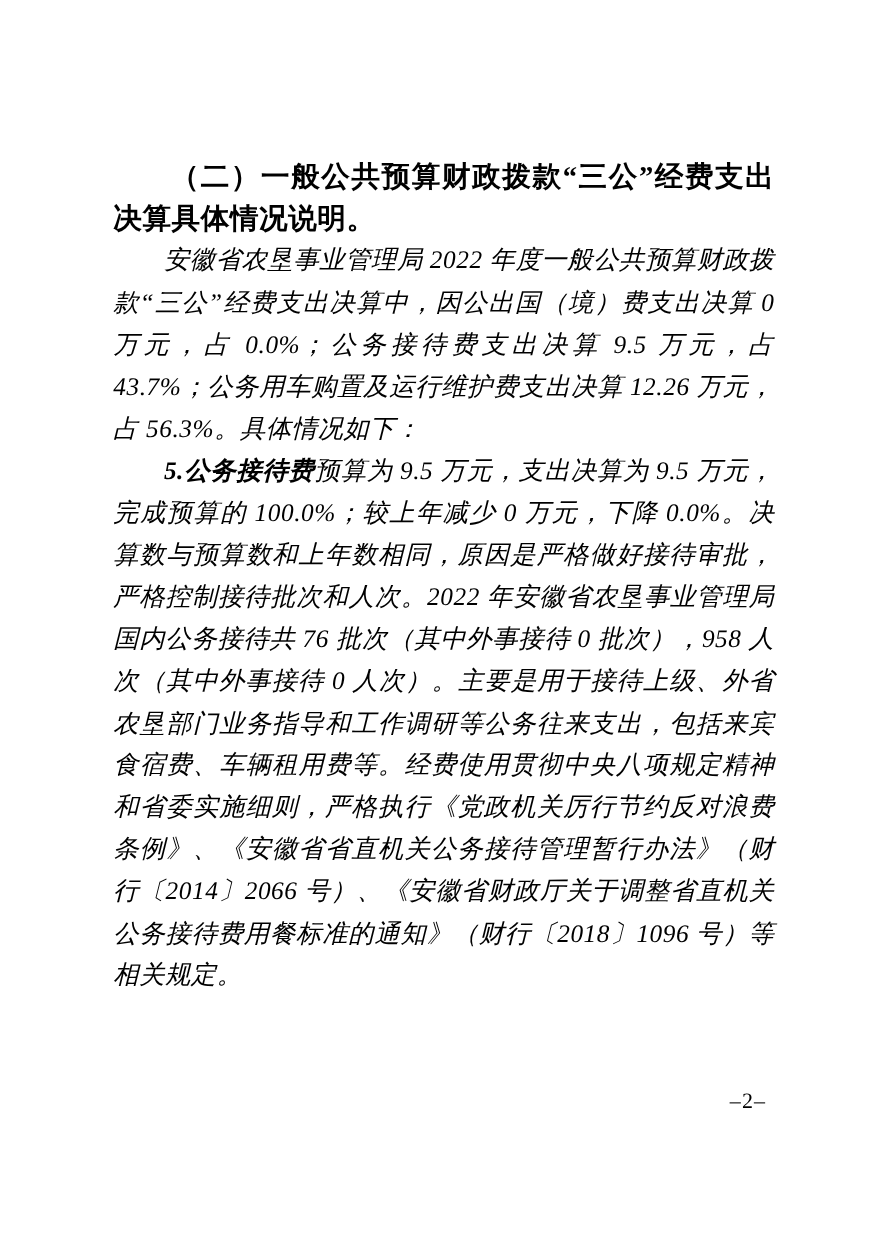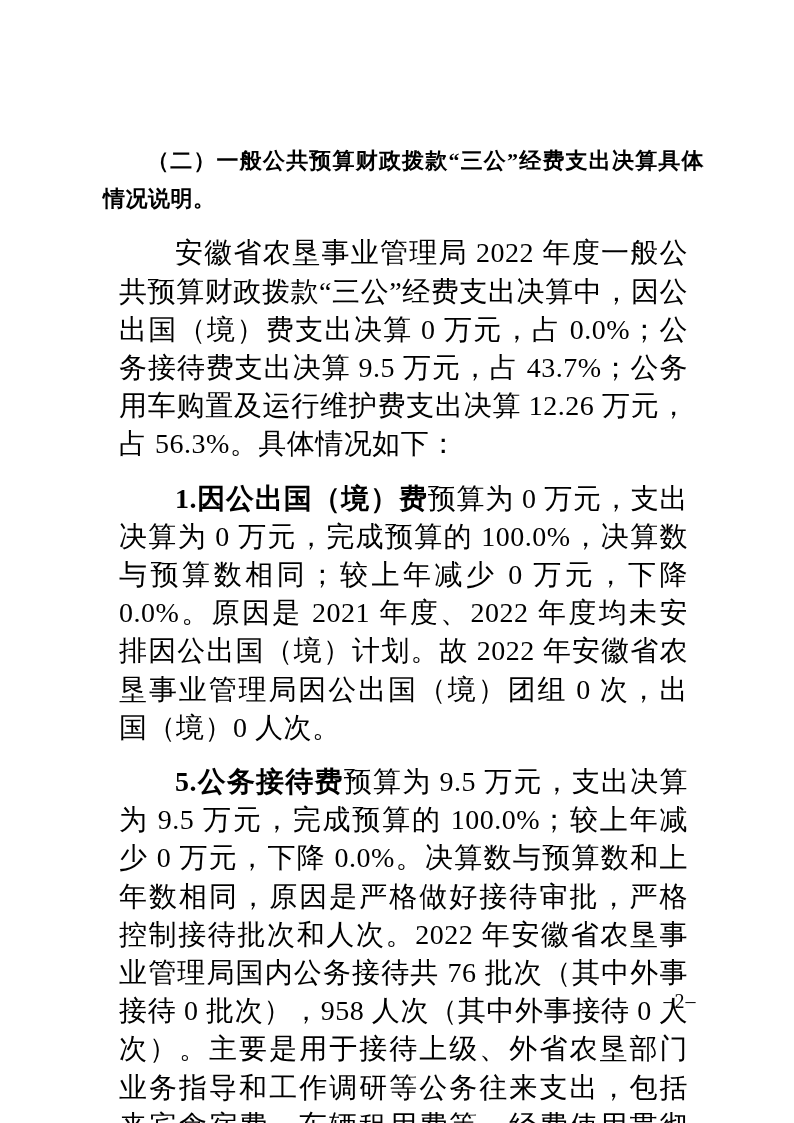--- a/index.html
+++ b/index.html
@@ -23,38 +23,39 @@
     height: 1123px;
     background: #ffffff;
   }
   .content {
     position: absolute;
     left: 103px;
     top: 142px;
     width: 601px;
   }
   .heading {
-    font-size: 22px;
+    font-size: 26px;
     line-height: 38.2px;
     font-weight: bold;
     text-indent: 2em;
     text-align: justify;
     text-justify: inter-ideograph;
     margin: 0;
     letter-spacing: 0.5px;
   }
   .para {
-    font-size: 28px;
+    font-size: 23px;
     line-height: 38.2px;
     font-weight: normal;
     text-indent: 2em;
     text-align: justify;
     text-justify: inter-ideograph;
-    margin: 16px;
+    margin: 0;
     letter-spacing: 0.5px;
+    font-style: italic;
   }
   .para b {
     font-weight: bold;
   }
   .page-number {
     position: absolute;
     left: 648px;
     top: 988px;
     width: 64px;
     text-align: center;
@@ -63,17 +64,16 @@
     letter-spacing: 1px;
   }
 </style>
 </head>
 <body>
 
 <div class="a4-page">
   <div class="content">
     <h2 class="heading">（二）一般公共预算财政拨款“三公”经费支出决算具体情况说明。</h2>
     <p class="para">安徽省农垦事业管理局 2022 年度一般公共预算财政拨款“三公”经费支出决算中，因公出国（境）费支出决算 0 万元，占 0.0%；公务接待费支出决算 9.5 万元，占 43.7%；公务用车购置及运行维护费支出决算 12.26 万元，占 56.3%。具体情况如下：</p>
-    <p class="para"><b>1.因公出国（境）费</b><span>预算为 0 万元，支出决算为 0 万元，完成预算的 100.0%，决算数与预算数相同；较上年减少 0 万元，下降 0.0%。原因是 2021 年度、2022 年度均未安排因公出国（境）计划。故 2022 年安徽省农垦事业管理局因公出国（境）团组 0 次，出国（境）0 人次。</span></p>
     <p class="para"><b>5.公务接待费</b><span>预算为 9.5 万元，支出决算为 9.5 万元，完成预算的 100.0%；较上年减少 0 万元，下降 0.0%。决算数与预算数和上年数相同，原因是严格做好接待审批，严格控制接待批次和人次。2022 年安徽省农垦事业管理局国内公务接待共 76 批次（其中外事接待 0 批次），958 人次（其中外事接待 0 人次）。主要是用于接待上级、外省农垦部门业务指导和工作调研等公务往来支出，包括来宾食宿费、车辆租用费等。经费使用贯彻中央八项规定精神和省委实施细则，严格执行《党政机关厉行节约反对浪费条例》、《安徽省省直机关公务接待管理暂行办法》（财行〔2014〕2066 号）、《安徽省财政厅关于调整省直机关公务接待费用餐标准的通知》（财行〔2018〕1096 号）等相关规定。</span></p>
   </div>
   <div class="page-number">–2–</div>
 </div>
 
 </body></html>

